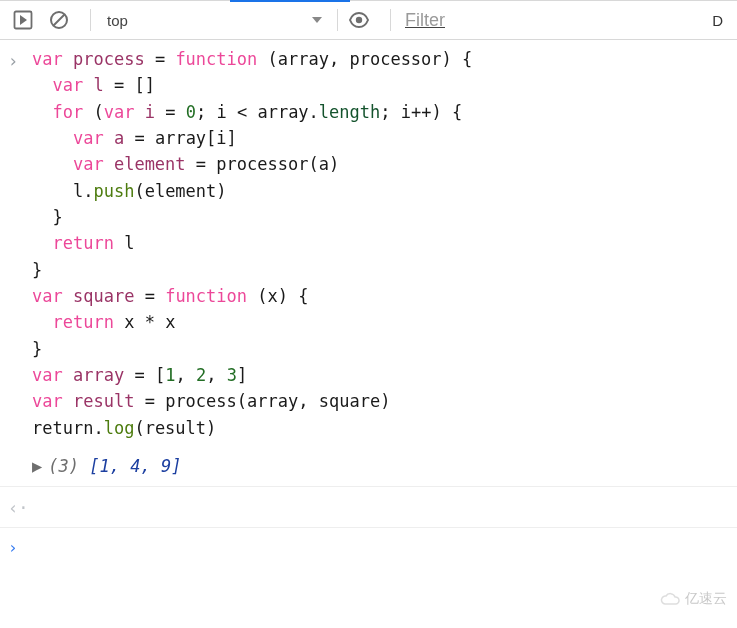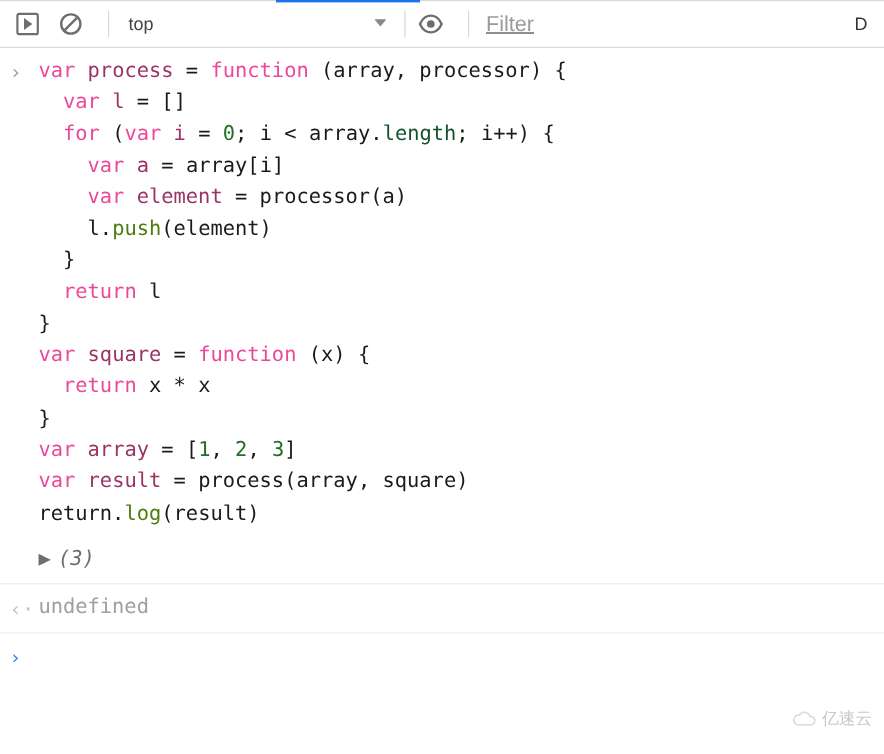--- a/index.html
+++ b/index.html
@@ -203,26 +203,26 @@
 <span class="kw">var</span> <span class="name2">result</span> <span class="op">=</span> <span class="call">process</span><span class="punc">(</span><span class="ident">array</span><span class="punc">,</span> <span class="ident">square</span><span class="punc">)</span>
 <span class="ident">return</span><span class="punc">.</span><span class="prop">log</span><span class="punc">(</span><span class="ident">result</span><span class="punc">)</span></div>
   </div>
 
   <div class="console-row">
     <div class="gutter"></div>
     <div class="row-content log-line">
       <span class="disclosure">▶</span>
       <span class="count-badge">(3)</span>
       <span>&nbsp;</span>
+      <span class="array-brackets"><span class="array-brackets">[</span><span class="array-num">1</span><span class="array-brackets">, </span><span class="array-num">4</span><span class="array-brackets">, </span><span class="array-num">9</span><span class="array-brackets">]</span></span>
     </div>
   </div>
 
   <div class="console-row">
     <div class="gutter" style="color:#c0c4c9;">‹·</div>
-    <div class="row-content undef">undefined</div>
   </div>
 
   <div class="prompt-row">
     <div class="gutter blue">›</div>
     <div class="row-content"></div>
   </div>
 
 </div>
 
 <div class="watermark">

